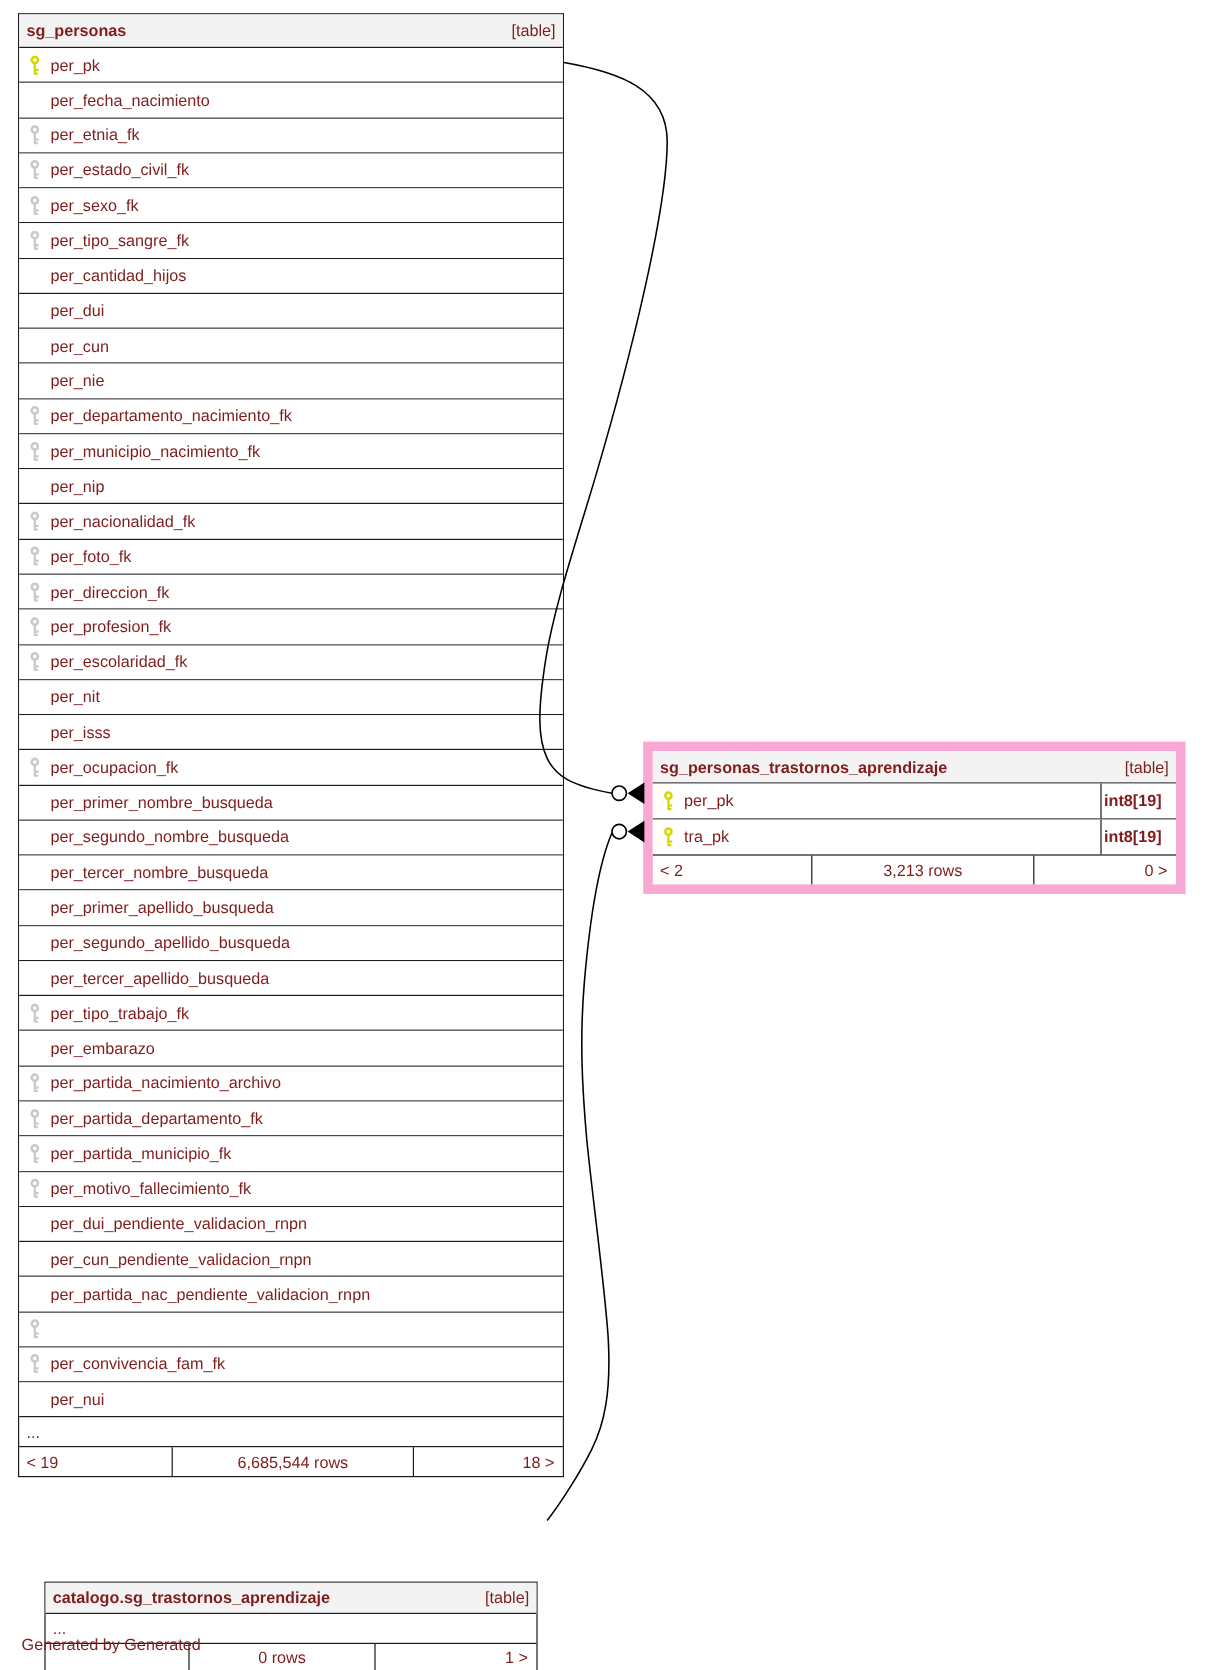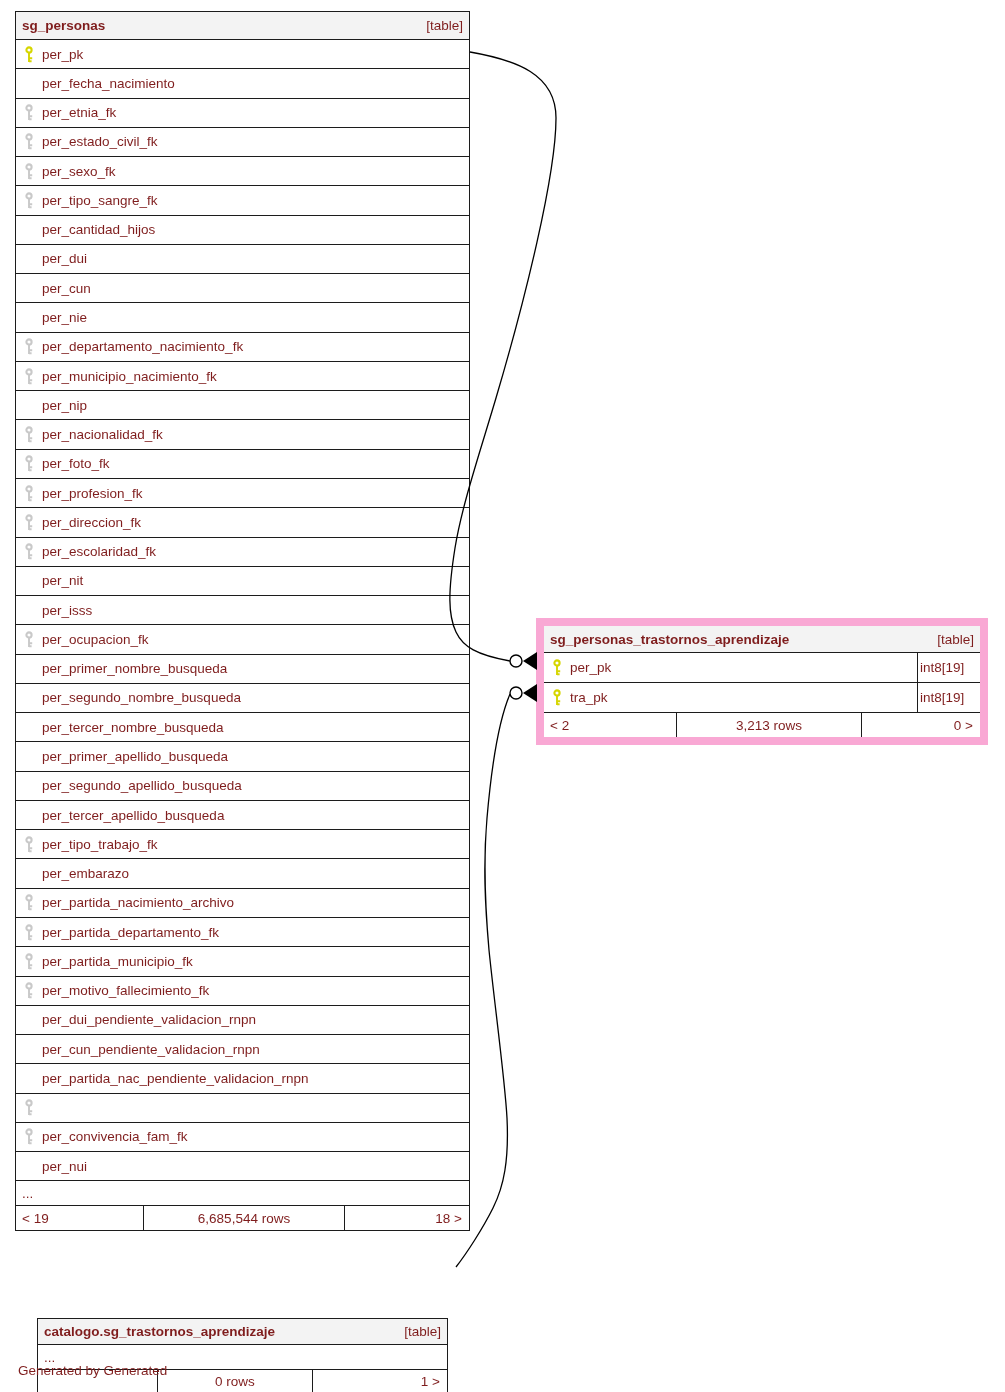--- a/index.html
+++ b/index.html
@@ -7,21 +7,21 @@
     position:relative;width:1005px;height:1392px;background:#ffffff;overflow:hidden;
     font-family:"Liberation Sans",sans-serif;color:#7f1d1d;
   }
   .db-table{position:absolute;background:#fff;border:1px solid #1c1c1c;box-sizing:border-box;font-size:13.5px;}
   .db-table .tbl-header{display:flex;align-items:center;background:#f3f3f3;border-bottom:1px solid #1c1c1c;box-sizing:border-box;padding:0 6px;}
   .db-table .tbl-title{font-weight:bold;}
   .db-table .tbl-tag{margin-left:auto;font-weight:normal;}
   .tbl-row{display:flex;align-items:center;border-bottom:1px solid #1c1c1c;box-sizing:border-box;background:#fff;}
   .key-cell{width:18px;padding-left:8px;display:flex;align-items:center;flex:0 0 auto;}
   .col-name{flex:1 1 auto;white-space:nowrap;overflow:hidden;}
-  .type-cell{flex:0 0 63px;border-left:1px solid #1c1c1c;align-self:stretch;display:flex;align-items:center;padding-left:2px;box-sizing:border-box;}
+  .type-cell{flex:0 0 63px;border-left:1px solid #1c1c1c;align-self:stretch;display:flex;align-items:center;padding-left:2px;box-sizing:border-box;font-weight:bold;}
   .tbl-ellipsis{display:flex;align-items:center;border-bottom:1px solid #1c1c1c;box-sizing:border-box;padding-left:6px;}
   .tbl-footer{display:flex;box-sizing:border-box;}
   .tbl-footer .fcell{display:flex;align-items:center;box-sizing:border-box;}
   .tbl-footer .fcell.c2,.tbl-footer .fcell.c3{border-left:1px solid #1c1c1c;}
   .fcell.left-al{justify-content:flex-start;padding-left:6px;}
   .fcell.center-al{justify-content:center;}
   .fcell.right-al{justify-content:flex-end;padding-right:7px;}
 
   
   #tbl-personas{left:15px;top:11px;width:455px;}
@@ -170,30 +170,30 @@
         </span>
         <span class="col-name">per_foto_fk</span>
       </div>
       <div class="tbl-row">
         <span class="key-cell">
           <svg width="10" height="17" viewBox="0 0 10 17">
             <circle cx="5" cy="4" r="2.6" fill="none" stroke="#c9c9c9" stroke-width="2.1"></circle>
             <path d="M5 6.5 L5 16 M5 12.3 L8.2 12.3 M5 15.3 L7.6 15.3" stroke="#c9c9c9" stroke-width="1.9" fill="none"></path>
           </svg>
         </span>
+        <span class="col-name">per_direccion_fk</span>
+      </div>
+      <div class="tbl-row">
+        <span class="key-cell">
+          <svg width="10" height="17" viewBox="0 0 10 17">
+            <circle cx="5" cy="4" r="2.6" fill="none" stroke="#c9c9c9" stroke-width="2.1"></circle>
+            <path d="M5 6.5 L5 16 M5 12.3 L8.2 12.3 M5 15.3 L7.6 15.3" stroke="#c9c9c9" stroke-width="1.9" fill="none"></path>
+          </svg>
+        </span>
         <span class="col-name">per_profesion_fk</span>
-      </div>
-      <div class="tbl-row">
-        <span class="key-cell">
-          <svg width="10" height="17" viewBox="0 0 10 17">
-            <circle cx="5" cy="4" r="2.6" fill="none" stroke="#c9c9c9" stroke-width="2.1"></circle>
-            <path d="M5 6.5 L5 16 M5 12.3 L8.2 12.3 M5 15.3 L7.6 15.3" stroke="#c9c9c9" stroke-width="1.9" fill="none"></path>
-          </svg>
-        </span>
-        <span class="col-name">per_direccion_fk</span>
       </div>
       <div class="tbl-row">
         <span class="key-cell">
           <svg width="10" height="17" viewBox="0 0 10 17">
             <circle cx="5" cy="4" r="2.6" fill="none" stroke="#c9c9c9" stroke-width="2.1"></circle>
             <path d="M5 6.5 L5 16 M5 12.3 L8.2 12.3 M5 15.3 L7.6 15.3" stroke="#c9c9c9" stroke-width="1.9" fill="none"></path>
           </svg>
         </span>
         <span class="col-name">per_escolaridad_fk</span>
       </div>

